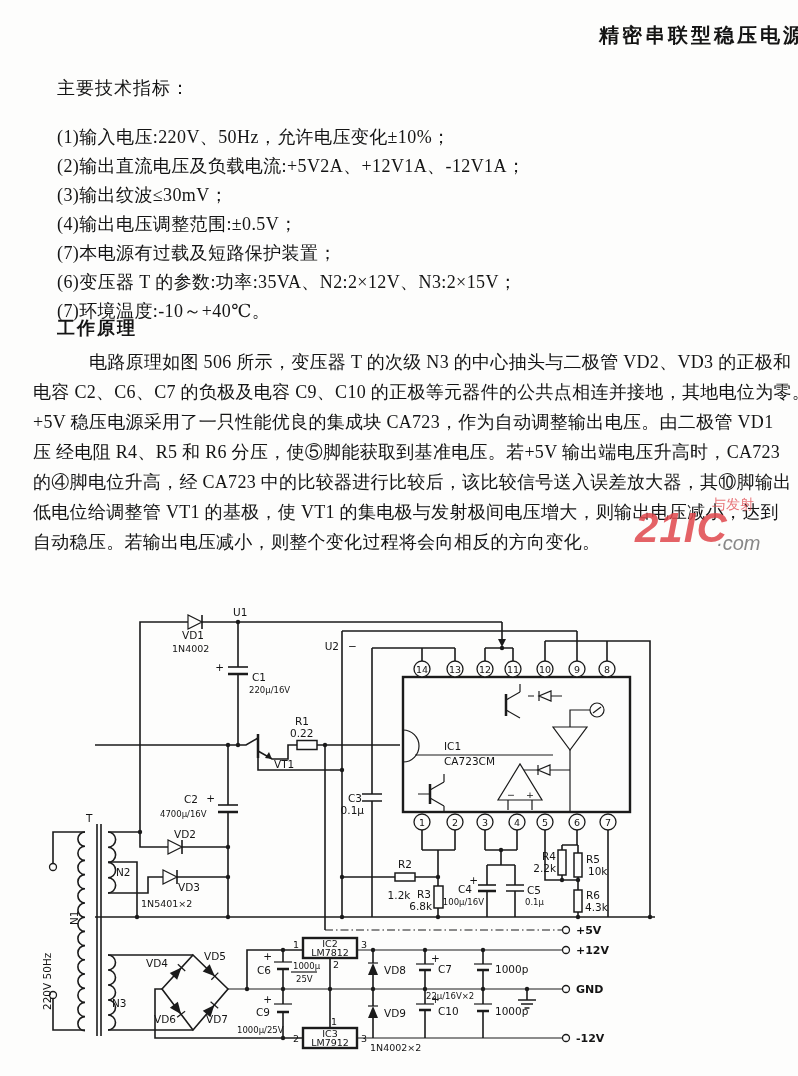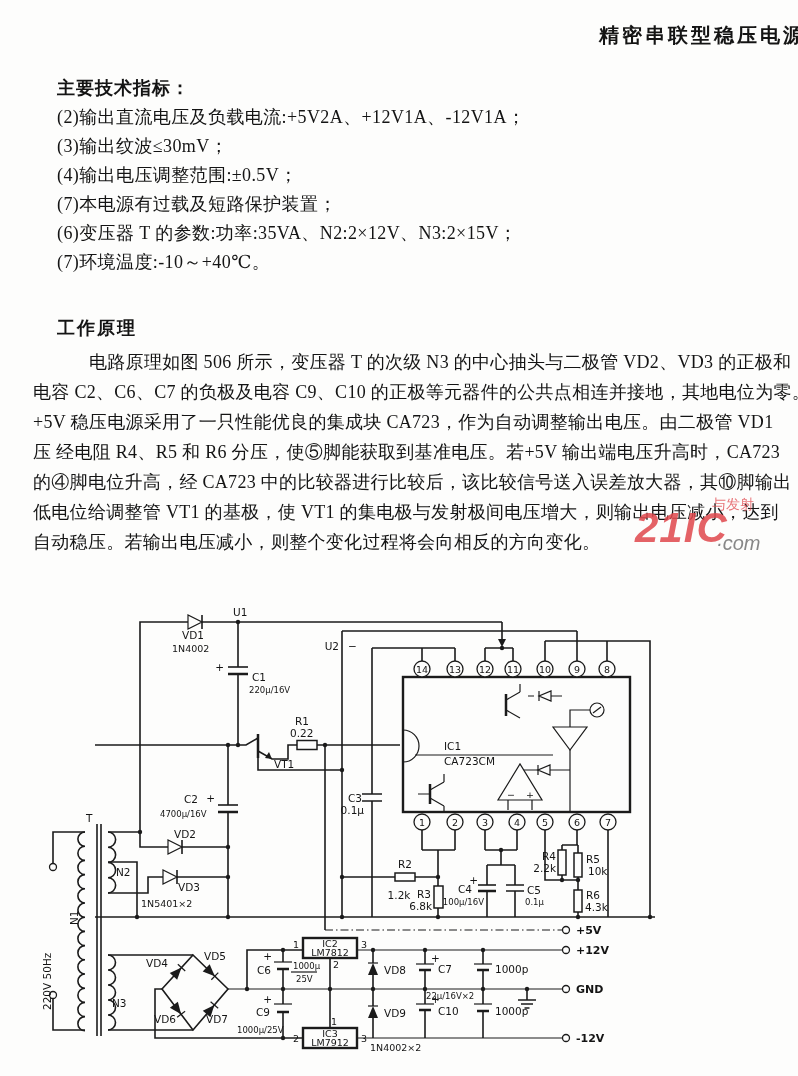--- a/index.html
+++ b/index.html
@@ -1,21 +1,21 @@
 <!DOCTYPE html>
 <html><head>
 <meta charset="utf-8">
 <style>
   html,body{margin:0;padding:0;background:#888;}
   .page{position:relative;width:798px;height:1076px;background:#fdfdfc;overflow:hidden;
         font-family:"Liberation Serif","DejaVu Serif",serif;color:#141414;}
   .title{position:absolute;top:14px;left:0;width:100%;text-align:right;margin:8px;
          font-size:20px;font-weight:bold;letter-spacing:3px;}
   .specs{position:absolute;left:57px;top:76px;width:710px;font-size:18px;}
-  .spec-heading{font-weight:bold;margin-bottom:3px;letter-spacing:1px;}
+  .spec-heading{font-weight:normal;margin-bottom:23px;letter-spacing:1px;}
   .spec-line{height:29px;line-height:29px;white-space:nowrap;letter-spacing:.4px;}
   .prin-heading{position:absolute;left:57px;top:316px;font-size:18px;font-weight:bold;letter-spacing:2px;}
   .para{position:absolute;left:33px;top:347px;width:740px;font-size:18px;}
   .pline{height:30px;line-height:30px;white-space:nowrap;letter-spacing:.3px;}
   .pline.indent{text-indent:56px;}
   .watermark{position:absolute;left:620px;top:496px;width:175px;height:72px;pointer-events:none;}
   .wm-big{position:absolute;left:0;top:8px;font-size:42px;font-weight:bold;font-style:italic;
           color:#e0484d;opacity:.85;font-family:"Liberation Sans",sans-serif;letter-spacing:1px;margin-left:15px;}
   .wm-cn{position:absolute;left:92px;top:0;font-size:14px;color:#e0484d;opacity:.75;}
   .wm-com{position:absolute;left:96px;top:36px;font-size:20px;font-style:italic;color:#737373;opacity:.85;
@@ -40,20 +40,21 @@
 </style>
 </head>
 <body>
 
 <div class="page">
 
   <h1 class="title">精密串联型稳压电源</h1>
 
   <div class="specs">
     <div class="spec-heading">主要技术指标：</div>
+    <div class="spec-line">(1)输入电压:220V、50Hz，允许电压变化±10%；</div>
     <div class="spec-line">(2)输出直流电压及负载电流:+5V2A、+12V1A、-12V1A；</div>
     <div class="spec-line">(3)输出纹波≤30mV；</div>
     <div class="spec-line">(4)输出电压调整范围:±0.5V；</div>
     <div class="spec-line">(7)本电源有过载及短路保护装置；</div>
     <div class="spec-line">(6)变压器 T 的参数:功率:35VA、N2:2×12V、N3:2×15V；</div>
     <div class="spec-line">(7)环境温度:-10～+40℃。</div>
   </div>
 
   <div class="prin-heading">工作原理</div>
 

